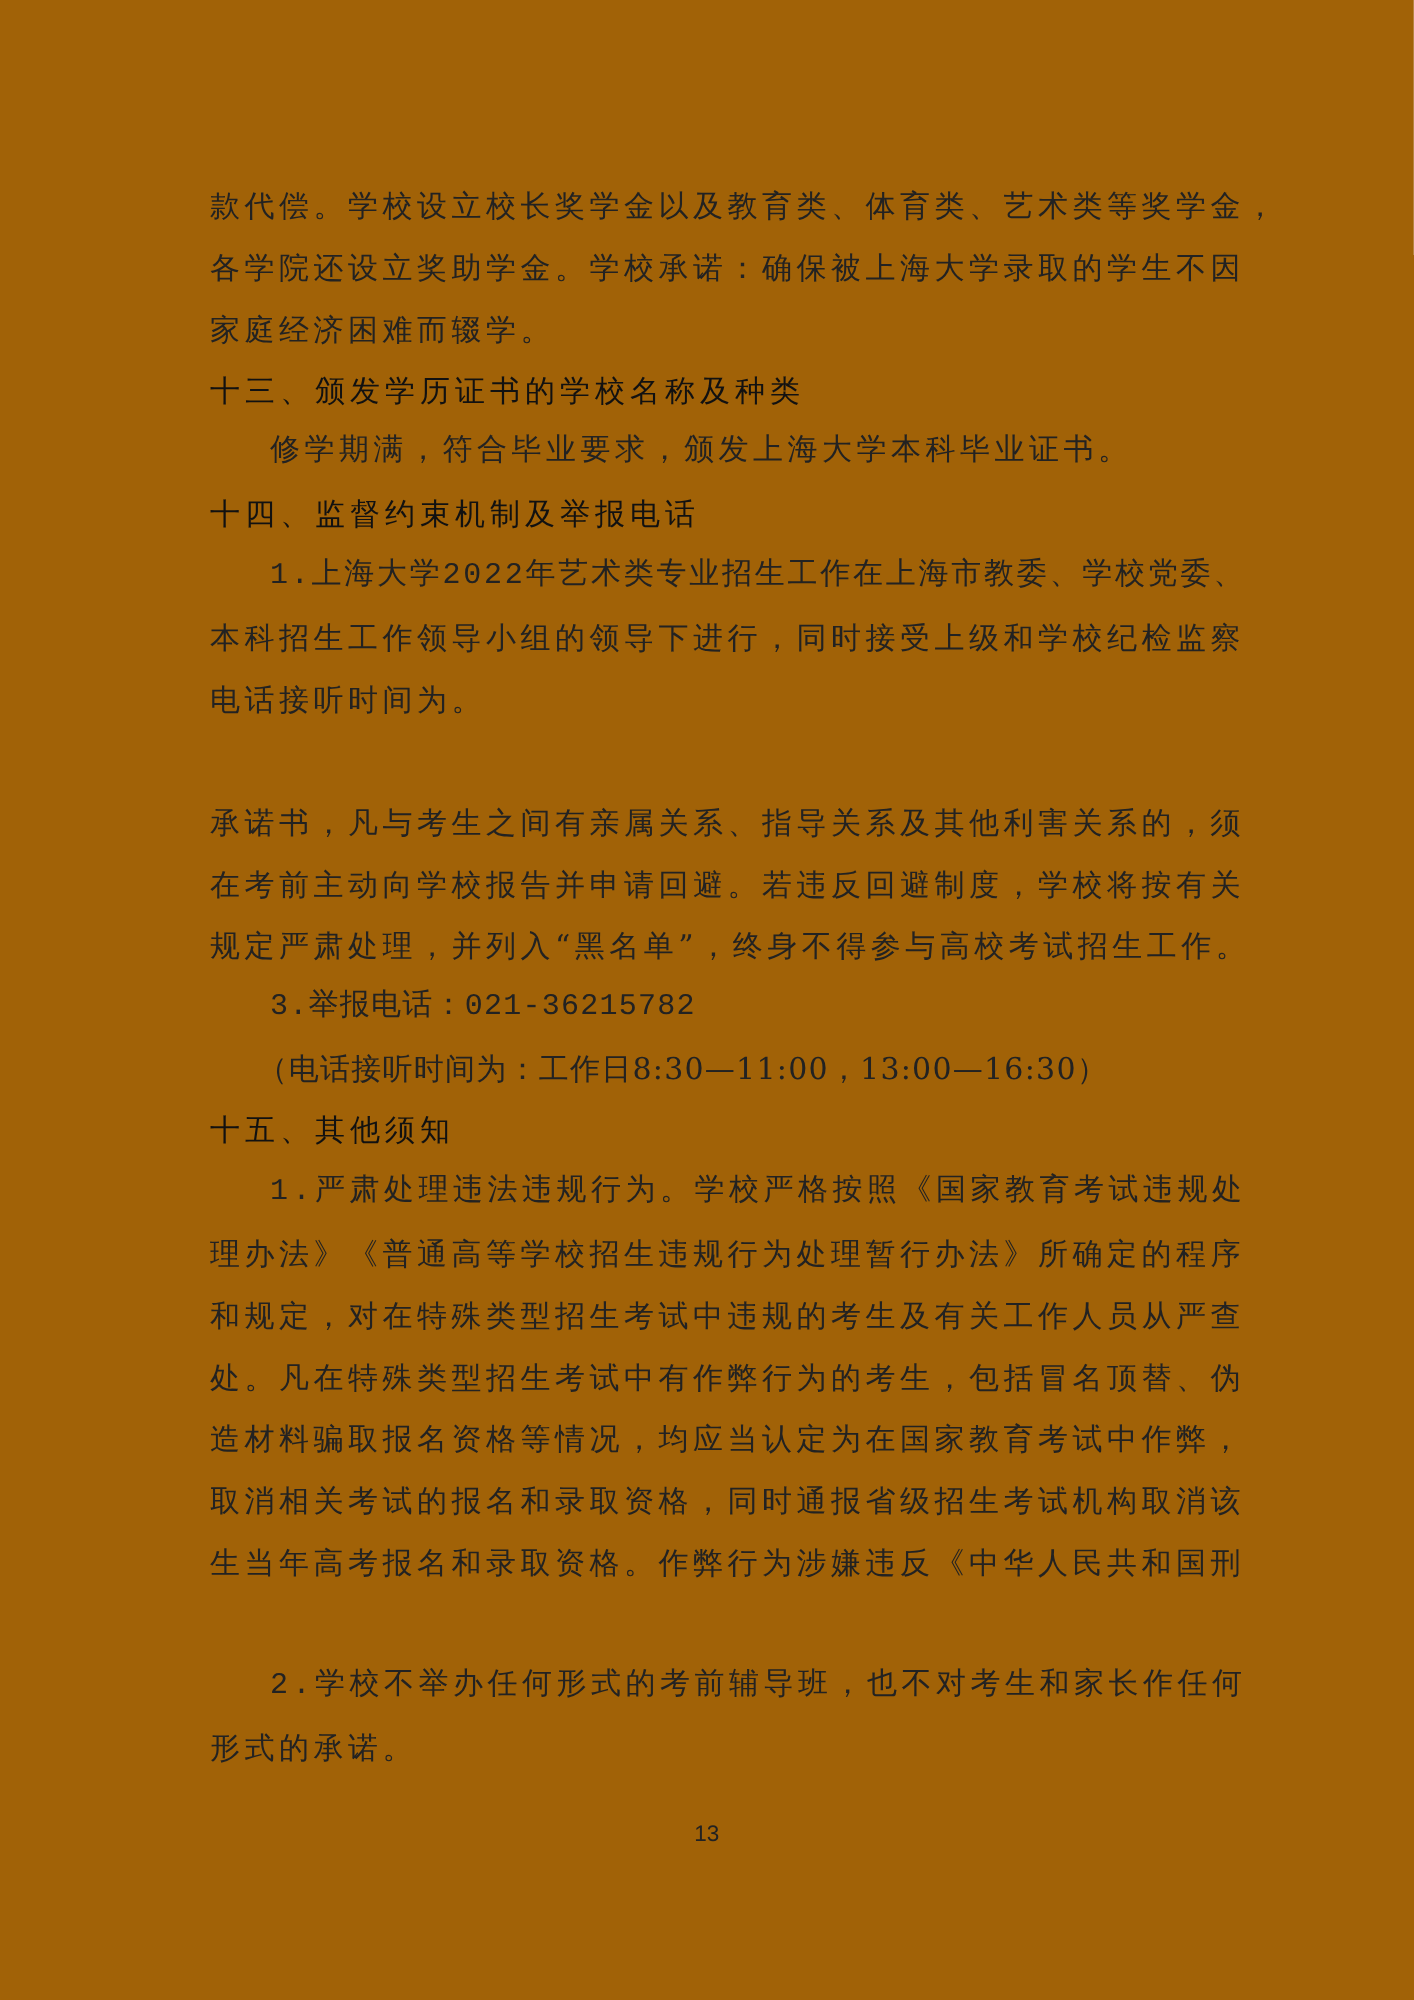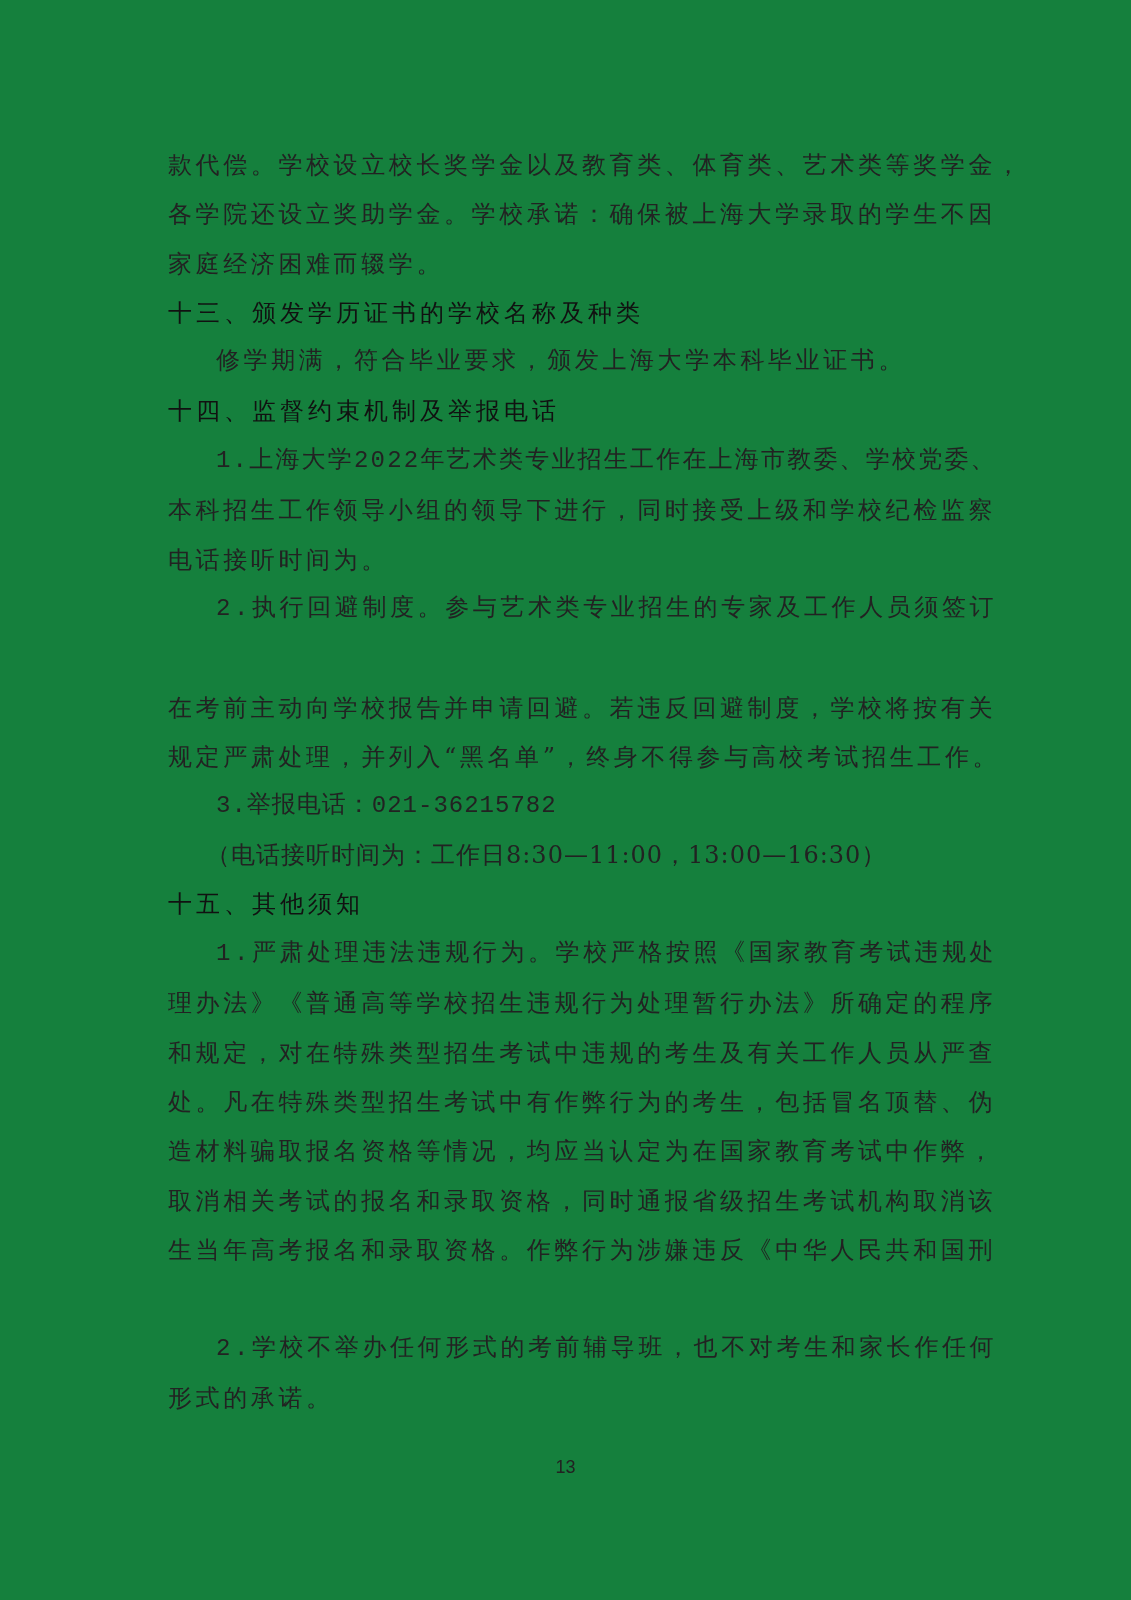--- a/index.html
+++ b/index.html
@@ -12,21 +12,21 @@
       height: 1600px;
       position: relative;
       overflow: hidden;
       font-family: "DejaVu Serif", "Liberation Serif", serif;
       color: #1a1a1a;
     }
     .page {
       position: absolute;
       left: 0; top: 0;
       width: 1131px; height: 1600px;
-      background: #15803d;
+      background: #a16207;
     }
     .line {
       position: absolute;
       left: 168px;
       width: 780px;
       font-size: 24px;
       line-height: 30px;
       height: 30px;
       white-space: nowrap;
       letter-spacing: 3.6px;
@@ -53,21 +53,21 @@
   <div class="line" style="top:199px">各学院还设立奖助学金。学校承诺：确保被上海大学录取的学生不因</div>
   <div class="line" style="top:249px">家庭经济困难而辍学。</div>
 
   <div class="line heading" style="top:298px">十三、颁发学历证书的学校名称及种类</div>
   <div class="line indent" style="top:347px">修学期满，符合毕业要求，颁发上海大学本科毕业证书。</div>
 
   <div class="line heading" style="top:396px">十四、监督约束机制及举报电话</div>
   <div class="line indent" style="top:446px; letter-spacing:2.2px">1.上海大学2022年艺术类专业招生工作在上海市教委、学校党委、</div>
   <div class="line" style="top:495px">本科招生工作领导小组的领导下进行，同时接受上级和学校纪检监察</div>
   <div class="line" style="top:545px">电话接听时间为。</div>
-  <div class="line indent" style="top:594px">2.执行回避制度。参与艺术类专业招生的专家及工作人员须签订</div>
+  <div class="line" style="top:643px">承诺书，凡与考生之间有亲属关系、指导关系及其他利害关系的，须</div>
   <div class="line" style="top:742px">规定严肃处理，并列入“黑名单”，终身不得参与高校考试招生工作。</div>
   <div class="line" style="top:693px">在考前主动向学校报告并申请回避。若违反回避制度，学校将按有关</div>
   <div class="line indent" style="top:791px; letter-spacing:1px">3.举报电话：021-36215782</div>
   <div class="line" style="top:840px; left:206px; letter-spacing:1px">（电话接听时间为：工作日8:30—11:00，13:00—16:30）</div>
 
   <div class="line heading" style="top:889px">十五、其他须知</div>
   <div class="line indent" style="top:939px">1.严肃处理违法违规行为。学校严格按照《国家教育考试违规处</div>
   <div class="line" style="top:988px">理办法》《普通高等学校招生违规行为处理暂行办法》所确定的程序</div>
   <div class="line" style="top:1038px">和规定，对在特殊类型招生考试中违规的考生及有关工作人员从严查</div>
   <div class="line" style="top:1087px">处。凡在特殊类型招生考试中有作弊行为的考生，包括冒名顶替、伪</div>

